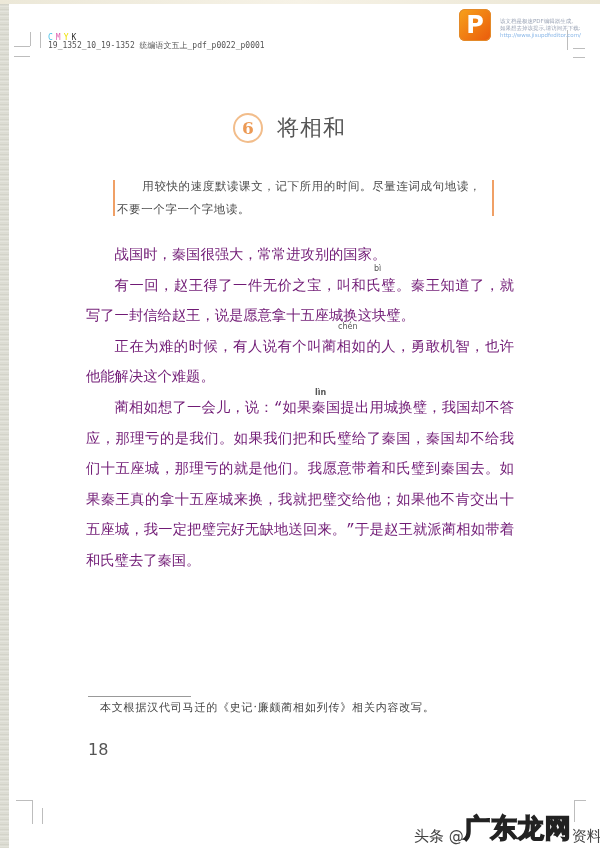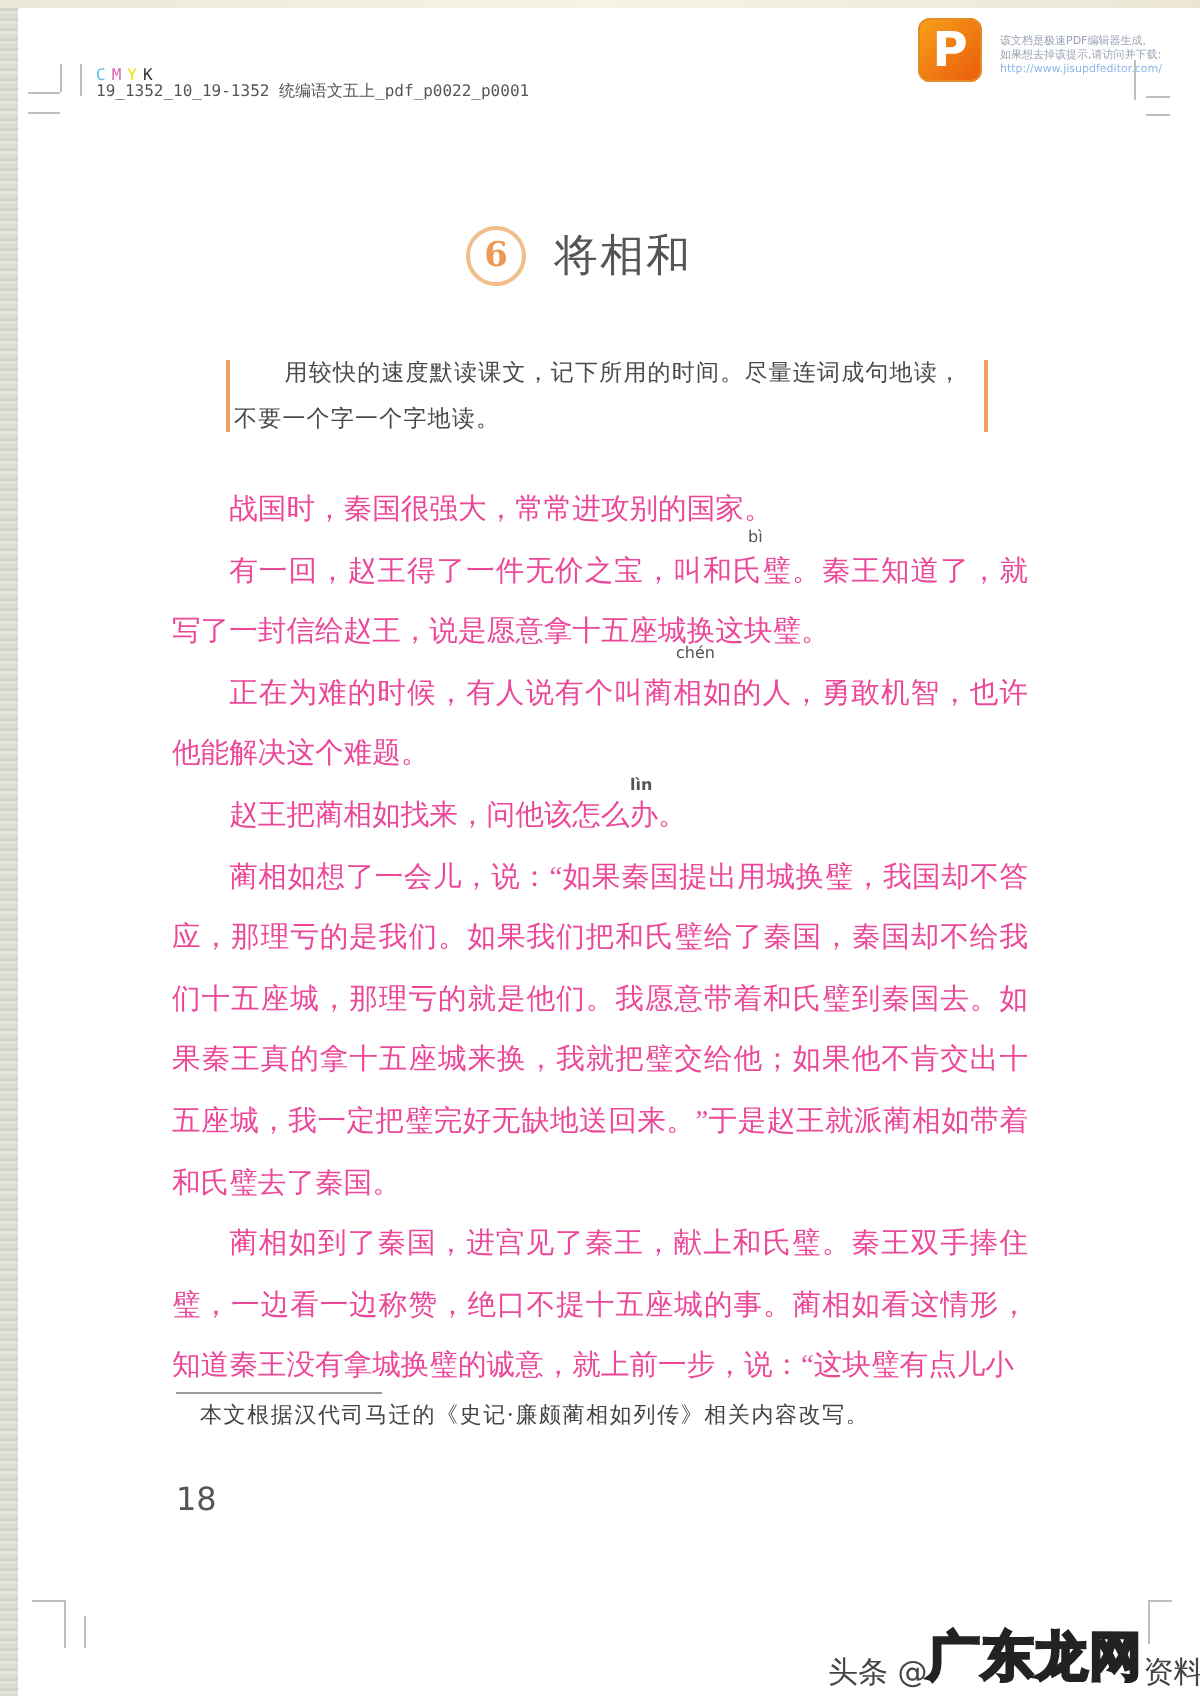--- a/index.html
+++ b/index.html
@@ -51,22 +51,22 @@
 
   .tip {
     position: absolute; left: 117px; top: 175px; width: 370px;
     font-size: 11.5px; line-height: 23px; color: #4a4a4a;
     font-family: "DejaVu Serif", serif; letter-spacing: 0.6px;
   }
   .tip-bar { position: absolute; width: 2px; height: 36px; background: #f0a066; top: 180px; }
 
   .body-text {
     position: absolute; left: 86px; top: 240px; width: 428px;
-    font-size: 14.3px; line-height: 30.6px; color: #ec4899;
-    font-family: Liberation Serif, serif;
+    font-size: 14.3px; line-height: 30.6px; color: #701a75;
+    font-family: Liberation Mono, monospace;
   }
   .para { margin: 0; text-indent: 2em; text-align: justify; }
   .py { position: absolute; font-family: "DejaVu Sans", sans-serif; font-size: 8px; color: #555; }
 
   .fn-line { position: absolute; left: 88px; top: 696px; width: 103px; height: 1px; background: #999; }
   .footnote {
     position: absolute; left: 100px; top: 700px; font-size: 11px; color: #444;
     font-family: "DejaVu Serif", serif; letter-spacing: 0.8px;
   }
   .page-num {
@@ -130,23 +130,21 @@
 </div>
 
 <span class="py" style="left:374px;top:264px;">bì</span>
 <span class="py" style="left:338px;top:322px;">chén</span>
 <span class="py" style="left:315px;top:388px;font-weight:bold;">lìn</span>
 
 <div class="body-text">
   <p class="para">战国时，秦国很强大，常常进攻别的国家。</p>
   <p class="para">有一回，赵王得了一件无价之宝，叫和氏璧。秦王知道了，就写了一封信给赵王，说是愿意拿十五座城换这块璧。</p>
   <p class="para">正在为难的时候，有人说有个叫蔺相如的人，勇敢机智，也许他能解决这个难题。</p>
-  <p class="para">赵王把蔺相如找来，问他该怎么办。</p>
   <p class="para">蔺相如想了一会儿，说：“如果秦国提出用城换璧，我国却不答应，那理亏的是我们。如果我们把和氏璧给了秦国，秦国却不给我们十五座城，那理亏的就是他们。我愿意带着和氏璧到秦国去。如果秦王真的拿十五座城来换，我就把璧交给他；如果他不肯交出十五座城，我一定把璧完好无缺地送回来。”于是赵王就派蔺相如带着和氏璧去了秦国。</p>
-  <p class="para">蔺相如到了秦国，进宫见了秦王，献上和氏璧。秦王双手捧住璧，一边看一边称赞，绝口不提十五座城的事。蔺相如看这情形，知道秦王没有拿城换璧的诚意，就上前一步，说：“这块璧有点儿小</p>
 </div>
 
 <div class="fn-line"></div>
 <div class="footnote">本文根据汉代司马迁的《史记·廉颇蔺相如列传》相关内容改写。</div>
 
 <div class="page-num">18</div>
 
 <div class="toutiao">
   <span>头条 @</span><span class="big">广东龙网</span><span>资料</span>
 </div>

